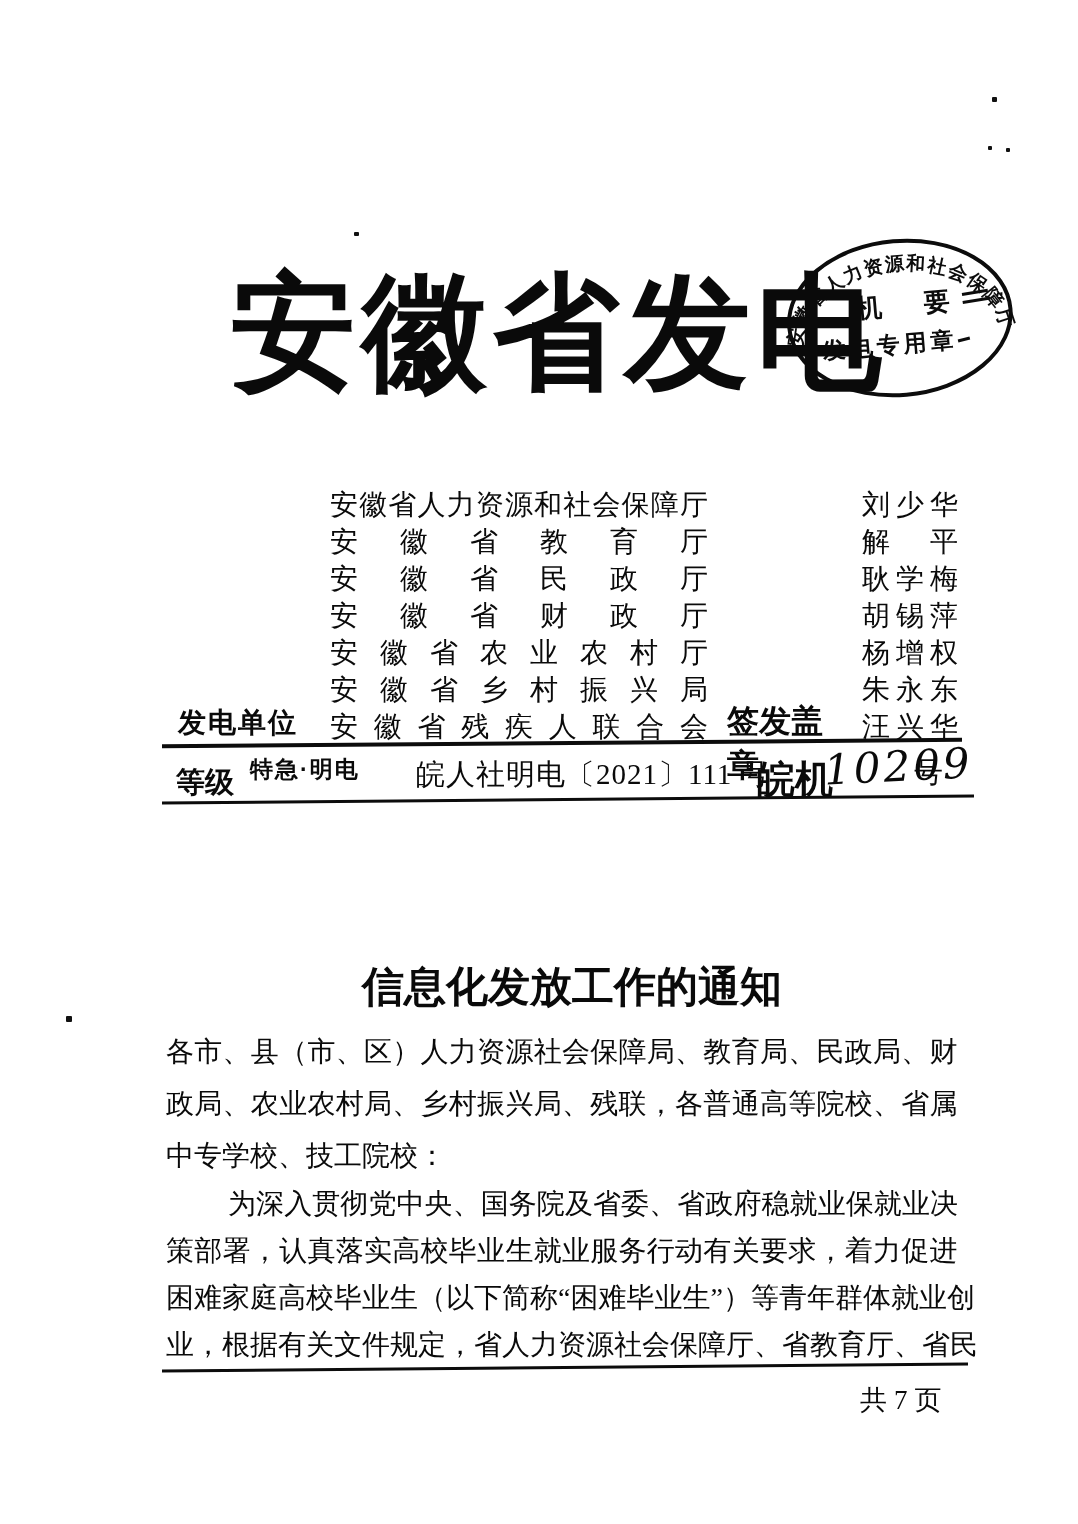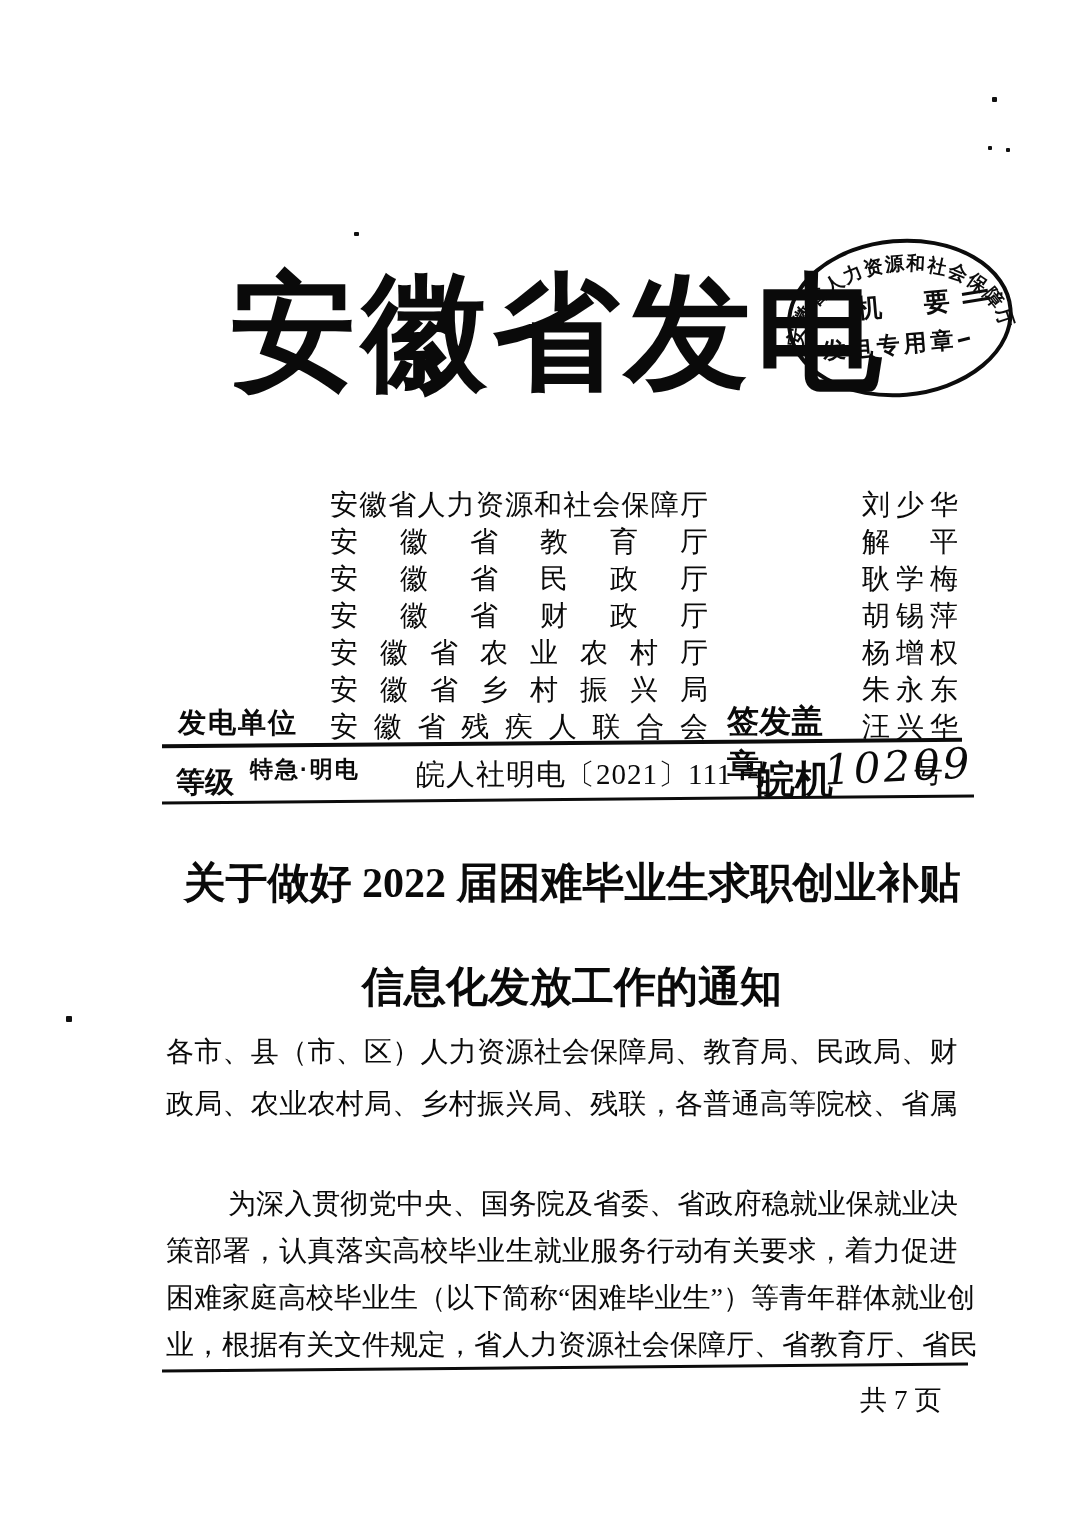--- a/index.html
+++ b/index.html
@@ -247,21 +247,20 @@
 
   <div class="grade-label">等级</div>
   <div class="grade-value">特急·明电</div>
   <div class="doc-number">皖人社明电〔2021〕111 号</div>
   <div class="wanji-label">皖机</div>
   <div class="wanji-number">10209</div>
   <div class="wanji-suffix">号</div>
 
   <div class="rule rule2"></div>
 
-  <div class="doc-title-1">关于做好 2022 届困难毕业生求职创业补贴</div>
   <div class="doc-title-2">信息化发放工作的通知</div>
 
   <div class="para1">
     <div class="body-line" data-justify="">
         <span>各</span>
         <span>市</span>
         <span>、</span>
         <span>县</span>
         <span>（</span>
         <span>市</span>
@@ -311,20 +310,21 @@
         <span>普</span>
         <span>通</span>
         <span>高</span>
         <span>等</span>
         <span>院</span>
         <span>校</span>
         <span>、</span>
         <span>省</span>
         <span>属</span>
       </div>
+    <div class="body-line plain">中专学校、技工院校：</div>
   </div>
   <div class="para2">
     <div class="body-line indent" data-justify="">
         <span>为</span>
         <span>深</span>
         <span>入</span>
         <span>贯</span>
         <span>彻</span>
         <span>党</span>
         <span>中</span>

